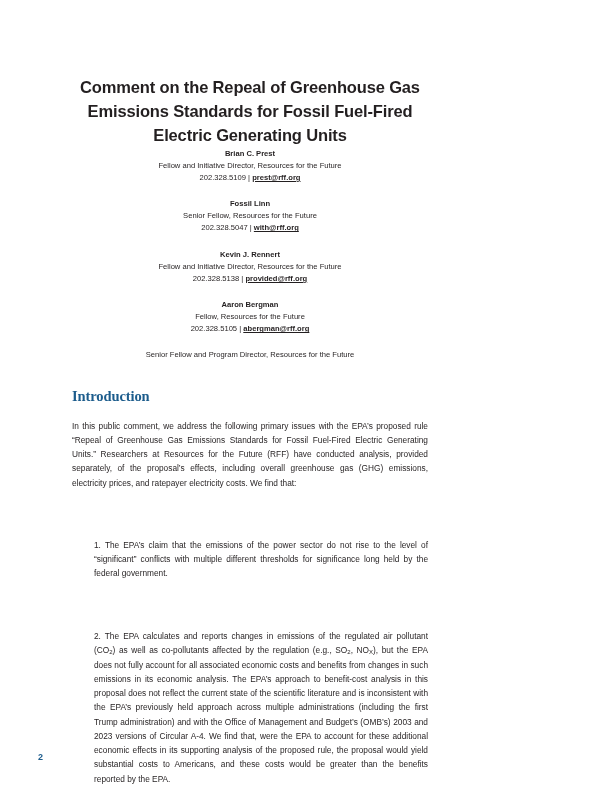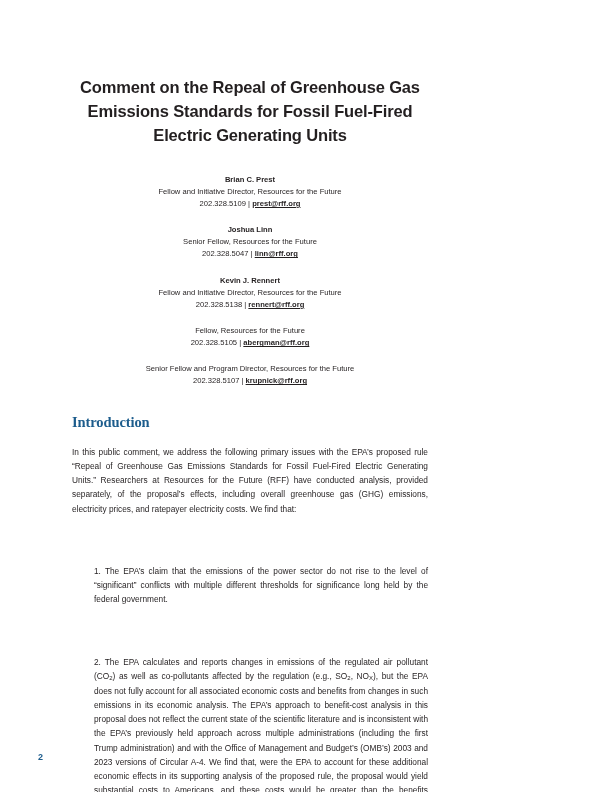--- a/index.html
+++ b/index.html
@@ -25,21 +25,20 @@
   .doc-title {
     font-size: 16.5px;
     font-weight: bold;
     line-height: 1.45;
     text-align: center;
     color: #231f20;
     margin: 18px 0 0 0;
     letter-spacing: -0.15px;
   }
   .authors {
-    margin-top: 26px;
   }
   .author {
     text-align: center;
     margin-bottom: 14px;
   }
   .author-name {
     font-size: 7.6px;
     font-weight: bold;
     line-height: 1.6;
     color: #231f20;
@@ -100,39 +99,39 @@
 
   <div class="authors">
 
     <div class="author">
       <div class="author-name">Brian C. Prest</div>
       <div class="author-role">Fellow and Initiative Director, Resources for the Future</div>
       <div class="author-contact"><span>202.328.5109</span><span> | </span><span class="email">prest@rff.org</span></div>
     </div>
 
     <div class="author">
-      <div class="author-name">Joshua Linn</div>
+      <div class="author-name">Fossil Linn</div>
       <div class="author-role">Senior Fellow, Resources for the Future</div>
-      <div class="author-contact"><span>202.328.5047</span><span> | </span><span class="email">linn@rff.org</span></div>
+      <div class="author-contact"><span>202.328.5047</span><span> | </span><span class="email">with@rff.org</span></div>
     </div>
 
     <div class="author">
       <div class="author-name">Kevin J. Rennert</div>
       <div class="author-role">Fellow and Initiative Director, Resources for the Future</div>
-      <div class="author-contact"><span>202.328.5138</span><span> | </span><span class="email">rennert@rff.org</span></div>
+      <div class="author-contact"><span>202.328.5138</span><span> | </span><span class="email">provided@rff.org</span></div>
     </div>
 
     <div class="author">
+      <div class="author-name">Aaron Bergman</div>
       <div class="author-role">Fellow, Resources for the Future</div>
       <div class="author-contact"><span>202.328.5105</span><span> | </span><span class="email">abergman@rff.org</span></div>
     </div>
 
     <div class="author">
       <div class="author-role">Senior Fellow and Program Director, Resources for the Future</div>
-      <div class="author-contact"><span>202.328.5107</span><span> | </span><span class="email">krupnick@rff.org</span></div>
     </div>
 
   </div>
 
   <h2 class="section-heading">Introduction</h2>
 
   <p class="body-text">In this public comment, we address the following primary issues with the EPA’s proposed rule “Repeal of Greenhouse Gas Emissions Standards for Fossil Fuel-Fired Electric Generating Units.” Researchers at Resources for the Future (RFF) have conducted analysis, provided separately, of the proposal’s effects, including overall greenhouse gas (GHG) emissions, electricity prices, and ratepayer electricity costs. We find that:</p>
 
   <p class="body-text numbered">1. The EPA’s claim that the emissions of the power sector do not rise to the level of “significant” conflicts with multiple different thresholds for significance long held by the federal government.</p>
 

